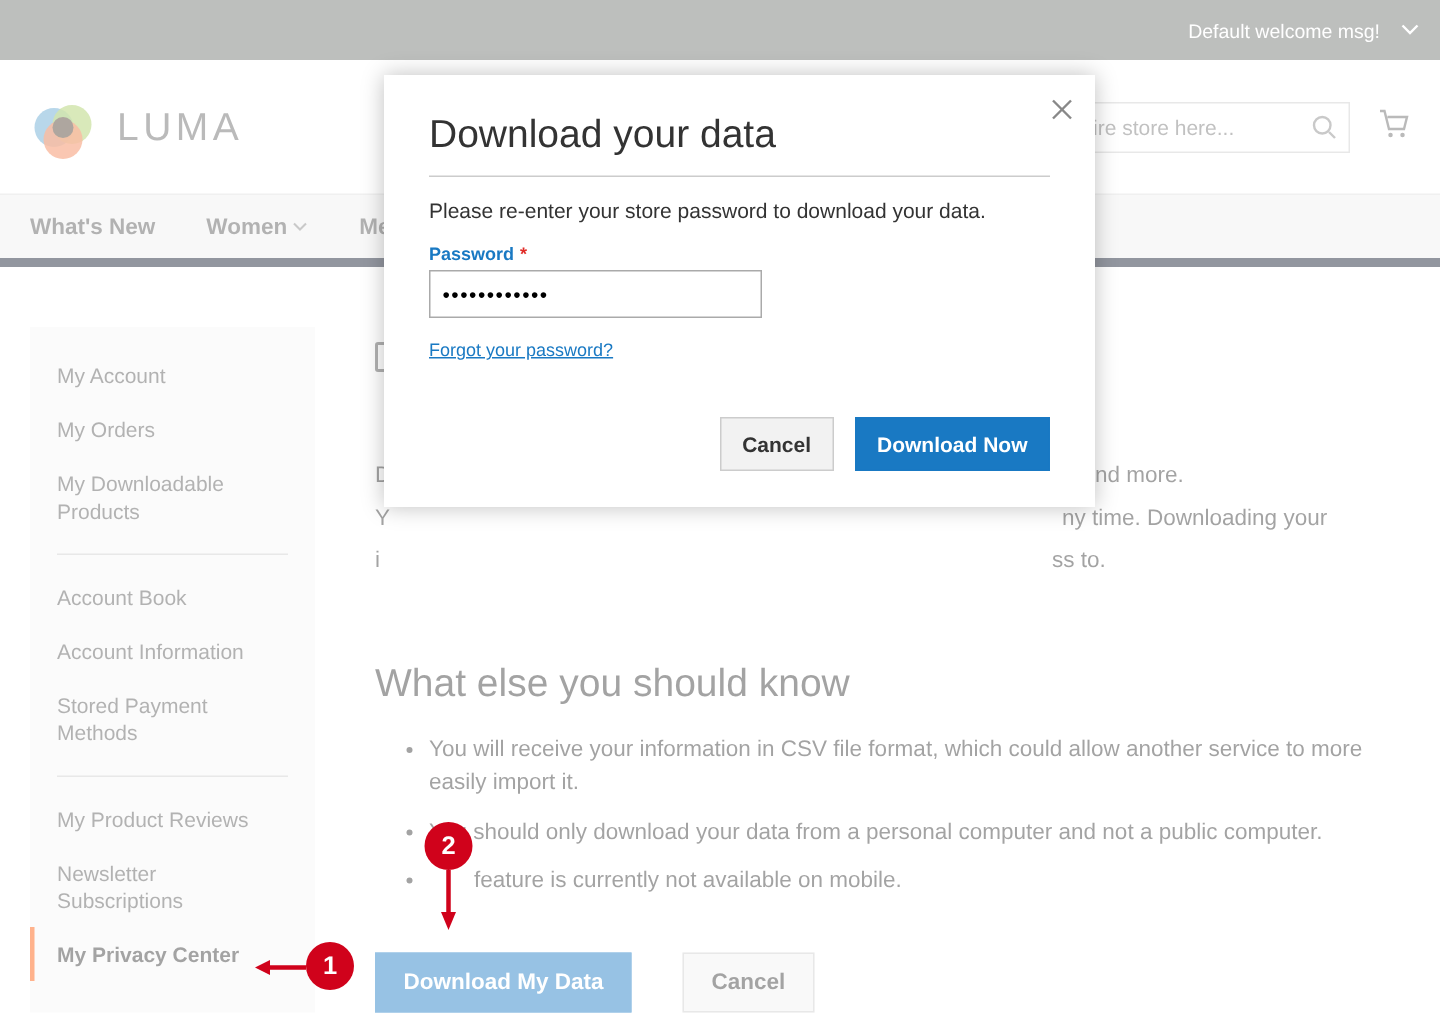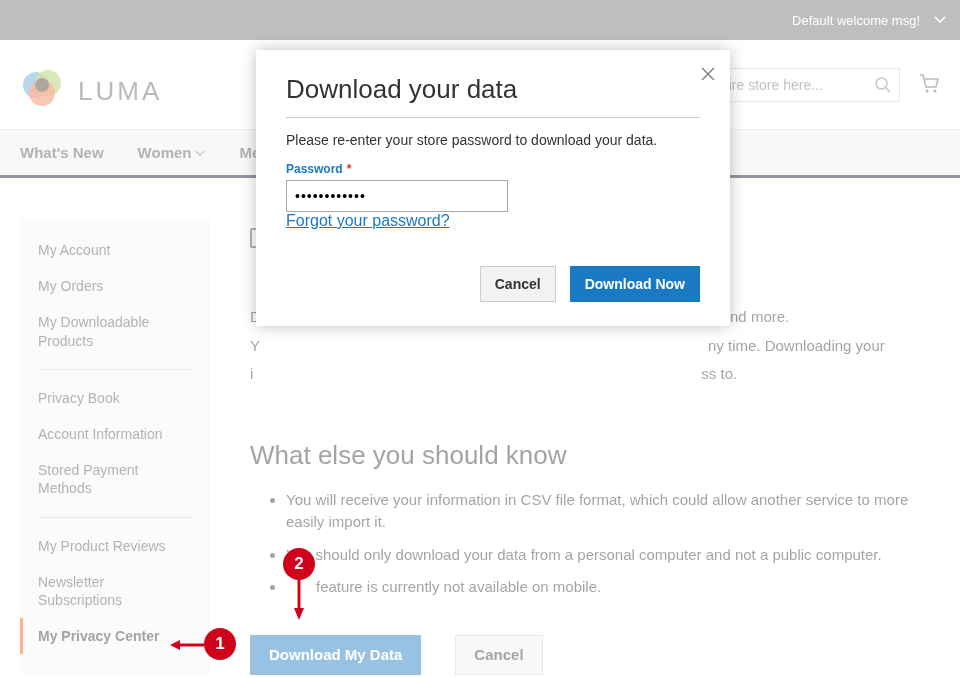--- a/index.html
+++ b/index.html
@@ -32,21 +32,21 @@
   
   .header {
     height: 90px;
     display: flex;
     align-items: center;
     padding: 0 20px;
     border-bottom: 1px solid #ddd;
   }
   .logo {
     display: flex;
-    align-items: flex-end;
+    align-items: center;
     gap: 14px;
   }
   .logo-icon svg { display: block; }
   .logo-text {
     font-size: 26px;
     letter-spacing: 3px;
     color: #666;
     font-weight: 400;
   }
   .header-right {
@@ -77,21 +77,21 @@
   .cart-icon { color: #666; }
 
   
   .nav {
     height: 48px;
     background: #f0f0f0;
     display: flex;
     align-items: center;
     padding: 0 20px;
     gap: 34px;
-    border-bottom: 3px solid #0f172a;
+    border-bottom: 6px solid #0f172a;
   }
   .nav-item {
     font-size: 15px;
     font-weight: 700;
     color: #555;
     display: flex;
     align-items: center;
     gap: 4px;
   }
   .nav-item .chev { font-size: 10px; color: #888; }
@@ -227,23 +227,23 @@
   .modal input[type=password] {
     width: 222px;
     height: 32px;
     border: 1px solid #aaa;
     padding: 0 8px;
     font-size: 14px;
     letter-spacing: 1px;
     display: block;
   }
   .modal .forgot {
-    font-size: 16px;
+    font-size: 12px;
     color: #1979c3;
-    margin-top: 0;
+    margin-top: 14px;
     display: inline-block;
   }
   .modal-footer {
     display: flex;
     justify-content: flex-end;
     gap: 14px;
     padding: 12px 30px 24px 30px;
   }
   .modal-footer .btn { height: 36px; font-size: 14px; padding: 0 14px; }
 
@@ -328,21 +328,21 @@
         </svg></span>
     </div>
 </div>
 
 <div class="page">
   <div class="sidebar">
     <div class="side-item">My Account</div>
     <div class="side-item">My Orders</div>
     <div class="side-item">My Downloadable Products</div>
     <div class="side-sep"></div>
-    <div class="side-item">Privacy Book</div>
+    <div class="side-item">Account Book</div>
     <div class="side-item">Account Information</div>
     <div class="side-item">Stored Payment Methods</div>
     <div class="side-sep"></div>
     <div class="side-item">My Product Reviews</div>
     <div class="side-item">Newsletter Subscriptions</div>
     <div class="side-item active">My Privacy Center</div>
   </div>
 
   <div class="content">
     <div style="height:20px; width:18px; border:2px solid #555; border-radius:2px; margin-bottom:58px;"></div>

